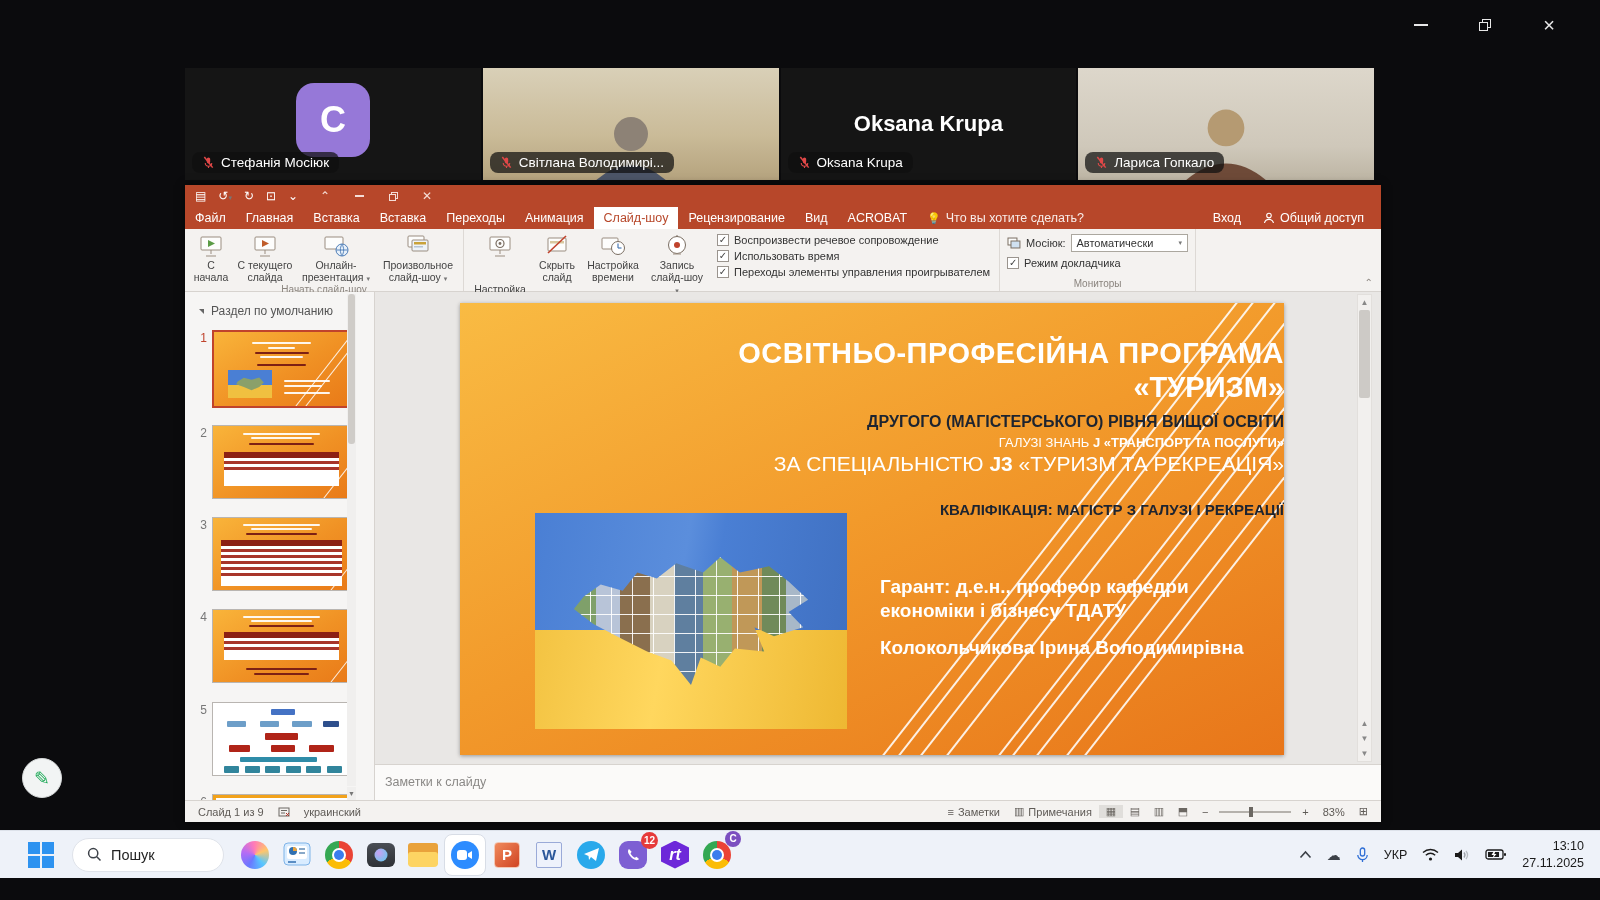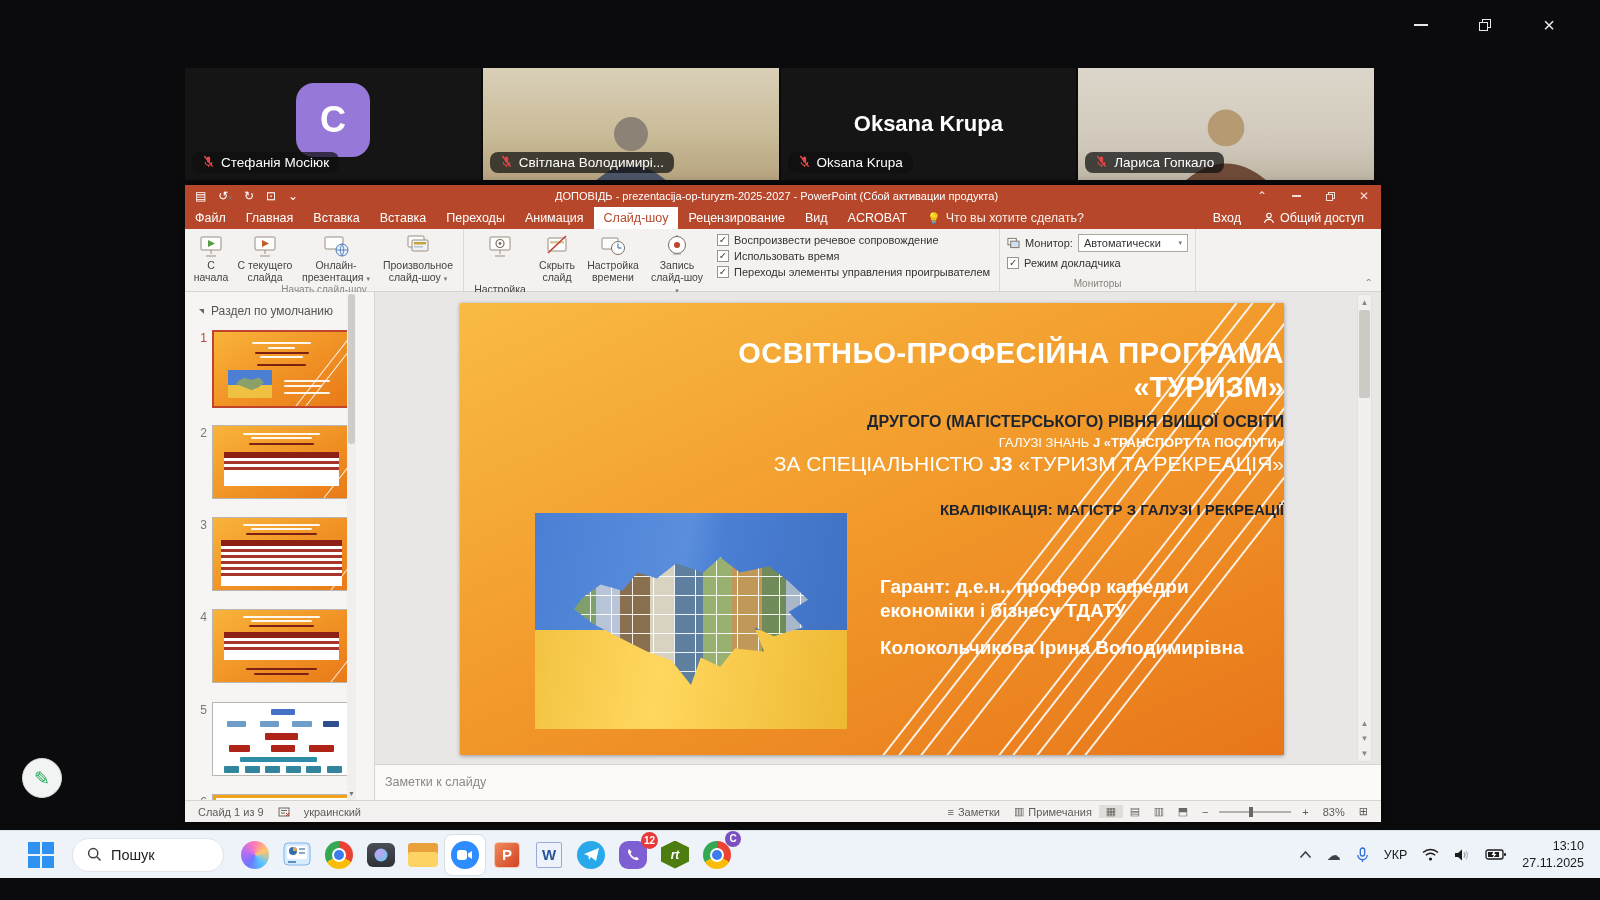--- a/index.html
+++ b/index.html
@@ -26,21 +26,21 @@
 .bg-room { background:linear-gradient(180deg,#a3a8ad 0%,#84898f 60%,#6e7278 100%); }
 .bg-wall { background:linear-gradient(180deg,#ddd7cb 0%,#cfc8ba 70%,#bdb5a4 100%); }
 .building { position:absolute; background:#7f98b5; opacity:.8; }
 .building.b2 { background:#93aac4; }
 .tree { position:absolute; border-radius:50%; background:#d79b3f; opacity:.9; }
 .tree.green { background:#5c8a4a; }
 .flowers { position:absolute; left:30px; top:8px; width:34px; height:46px; }
 .flowers .stem { position:absolute; left:13px; top:20px; width:8px; height:26px; background:#3d54a8; border-radius:2px; }
 .flowers .f { position:absolute; width:9px; height:9px; border-radius:50%; }
 .person { position:absolute; left:50%; bottom:-2px; transform:translateX(-50%); width:110px; height:74px; }
-.name-tag { position:absolute; left:7px; bottom:7px; display:flex; align-items:flex-start; gap:6px; background:rgba(15,15,15,.72); border-radius:8px; padding:3px 10px; color:#fff; font-size:13.5px; white-space:nowrap; max-width:95%; overflow:hidden; z-index:4; }
+.name-tag { position:absolute; left:7px; bottom:7px; display:flex; align-items:center; gap:6px; background:rgba(15,15,15,.72); border-radius:8px; padding:3px 10px; color:#fff; font-size:13.5px; white-space:nowrap; max-width:95%; overflow:hidden; z-index:4; }
 .avatar-sq { position:absolute; left:50%; top:46%; transform:translate(-50%,-50%); width:74px; height:74px; border-radius:18px; background:#9678d8; display:flex; align-items:center; justify-content:center; color:#fff; font-size:36px; font-weight:bold; }
 .center-name { position:absolute; inset:0; display:flex; align-items:center; justify-content:center; color:#fff; font-size:22px; font-weight:bold; }
 
 
 .annotate-btn { position:absolute; left:22px; top:758px; width:40px; height:40px; border-radius:50%; background:#f2f4f4; border:1px solid #d5d8d8; display:flex; align-items:center; justify-content:center; cursor:pointer; z-index:30; }
 .annotate-btn span { color:#1faa59; font-size:19px; transform:rotate(0deg); }
 
 
 .ppt { position:absolute; left:185px; top:185px; width:1196px; height:637px; background:#fff; display:flex; flex-direction:column; box-shadow:0 0 8px rgba(0,0,0,.6); }
 .ppt-titlebar { height:22px; background:#b7472a; display:flex; align-items:center; color:#fff; font-size:11px; flex:0 0 auto; }
@@ -162,21 +162,21 @@
 .camera-ic { width:28px; height:24px; border-radius:6px; background:linear-gradient(180deg,#4a4e55,#2e3136); position:relative; }
 .camera-ic::after { content:""; position:absolute; left:50%; top:50%; transform:translate(-50%,-50%); width:13px; height:13px; border-radius:50%; background:radial-gradient(circle at 35% 35%,#c9a0f2,#7bc0ee 70%); }
 .folder-ic { position:relative; width:30px; height:24px; }
 .folder-ic .back { position:absolute; left:0; top:0; width:30px; height:22px; border-radius:3px; background:#e9a23b; }
 .folder-ic .front { position:absolute; left:0; bottom:0; width:30px; height:15px; border-radius:3px 3px 4px 4px; background:#fdd463; }
 .zoom-ic { width:28px; height:28px; border-radius:50%; background:#2d8cff; display:flex; align-items:center; justify-content:center; }
 .pp-ic { width:26px; height:26px; border-radius:4px; background:linear-gradient(135deg,#f08a5c,#d04423); color:#fff; font-weight:bold; font-size:15px; display:flex; align-items:center; justify-content:center; border:1px solid #f3c7b4; }
 .word-ic { width:26px; height:26px; background:#eef2fc; border:1px solid #9aaad8; color:#2b579a; font-weight:bold; font-size:15px; display:flex; align-items:center; justify-content:center; border-radius:2px; }
 .tg-ic { width:28px; height:28px; border-radius:50%; background:#29a9eb; display:flex; align-items:center; justify-content:center; }
 .viber-ic { width:28px; height:28px; border-radius:9px; background:#7d5fd3; display:flex; align-items:center; justify-content:center; }
-.rt-ic { width:28px; height:28px; background:#4d7c0f; clip-path:polygon(50% 0,100% 25%,100% 75%,50% 100%,0 75%,0 25%); color:#fff; font-weight:bold; font-size:12px; display:flex; align-items:center; justify-content:center; font-style:italic; }
+.rt-ic { width:28px; height:28px; background:#6d28d9; clip-path:polygon(50% 0,100% 25%,100% 75%,50% 100%,0 75%,0 25%); color:#fff; font-weight:bold; font-size:16px; display:flex; align-items:center; justify-content:center; font-style:italic; }
 .mic-glyph { color:#2f6fd6; }
 </style>
 </head>
 <body>
 
 <div id="screen">
 
   <div class="zoom-winctl">
     <div class="zwc">
         <div class="minbar"></div>
@@ -262,21 +262,20 @@
   <div class="ppt">
 
     <div class="ppt-titlebar">
       <div class="qat">
         <span class="qi">▤</span>
         <span class="qi">↺<span class="arrow">▾</span></span>
         <span class="qi">↻</span>
         <span class="qi">⊡</span>
         <span class="qi">⌄</span>
       </div>
-      <div class="ppt-title">ДОПОВІДЬ - prezentacija-op-turyzm-2025-2027 - PowerPoint (Сбой активации продукта)</div>
       <div class="ppt-titlectl">
         <div class="tctl">⌃</div>
         <div class="tctl">
             <div class="minbar"></div>
           </div>
         <div class="tctl">
             <div class="rsq">
               <div class="b1"></div>
               <div class="b2"></div>
             </div>
@@ -413,21 +412,21 @@
         <div class="rgroup-label">Настройка</div>
       </div>
 
       <div class="rgroup" style="width:196px;">
         <div class="rgroup-content" style="flex-direction:column;">
           <div class="monitor-row">
             <svg width="14" height="12" viewBox="0 0 14 12">
                 <rect x="1" y="1" width="9" height="7" fill="#fdfdfc" stroke="#7a6e62"></rect>
                 <rect x="4" y="4" width="9" height="7" fill="#cfe0f0" stroke="#7a6e62"></rect>
               </svg>
-            <span>Монитор:</span>
+            <span>Мосіюк:</span>
             <div class="mon-dd">
               <span>Автоматически</span>
               <span class="arrow">▾</span>
             </div>
           </div>
           <div class="cbrow" style="padding:5px 4px 0 4px;">
             <span class="cbox">✓</span>
             <span>Режим докладчика</span>
           </div>
         </div>

